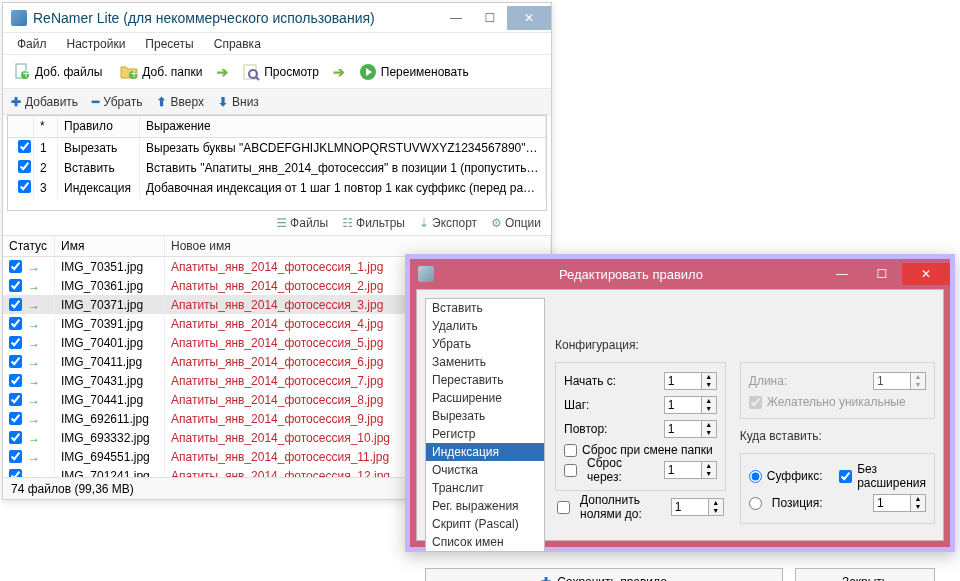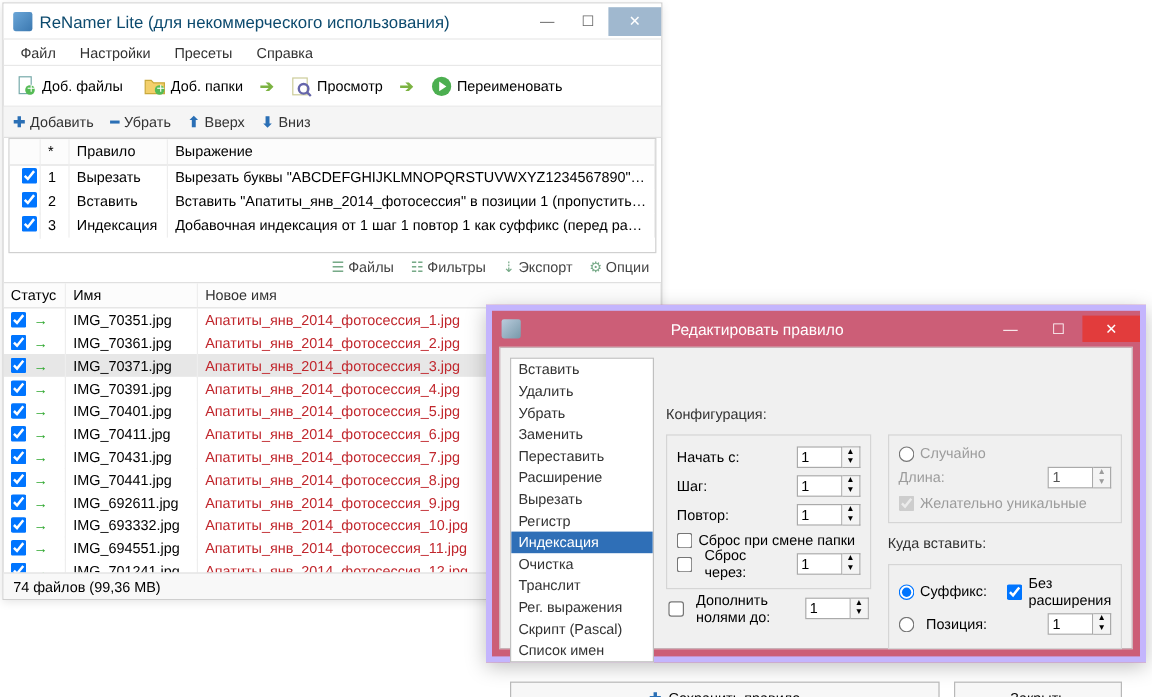--- a/index.html
+++ b/index.html
@@ -417,24 +417,20 @@
                 <div class="spinner">
                   <div>▲</div>
                   <div>▼</div>
                 </div>
               </div>
             </div>
         </div>
         <div class="cfg-col">
           <div class="cfg-label">&nbsp;</div>
           <div class="grp disabled">
-            <div class="radio-row">
-                <input type="radio" style="">
-                <label>Случайно</label>
-              </div>
             <div class="grp-row">
                 <label>Длина:</label>
                 <div class="num-input">
                   <input disabled="" value="1" style="">
                   <div class="spinner">
                     <div>▲</div>
                     <div>▼</div>
                   </div>
                 </div>
               </div>

